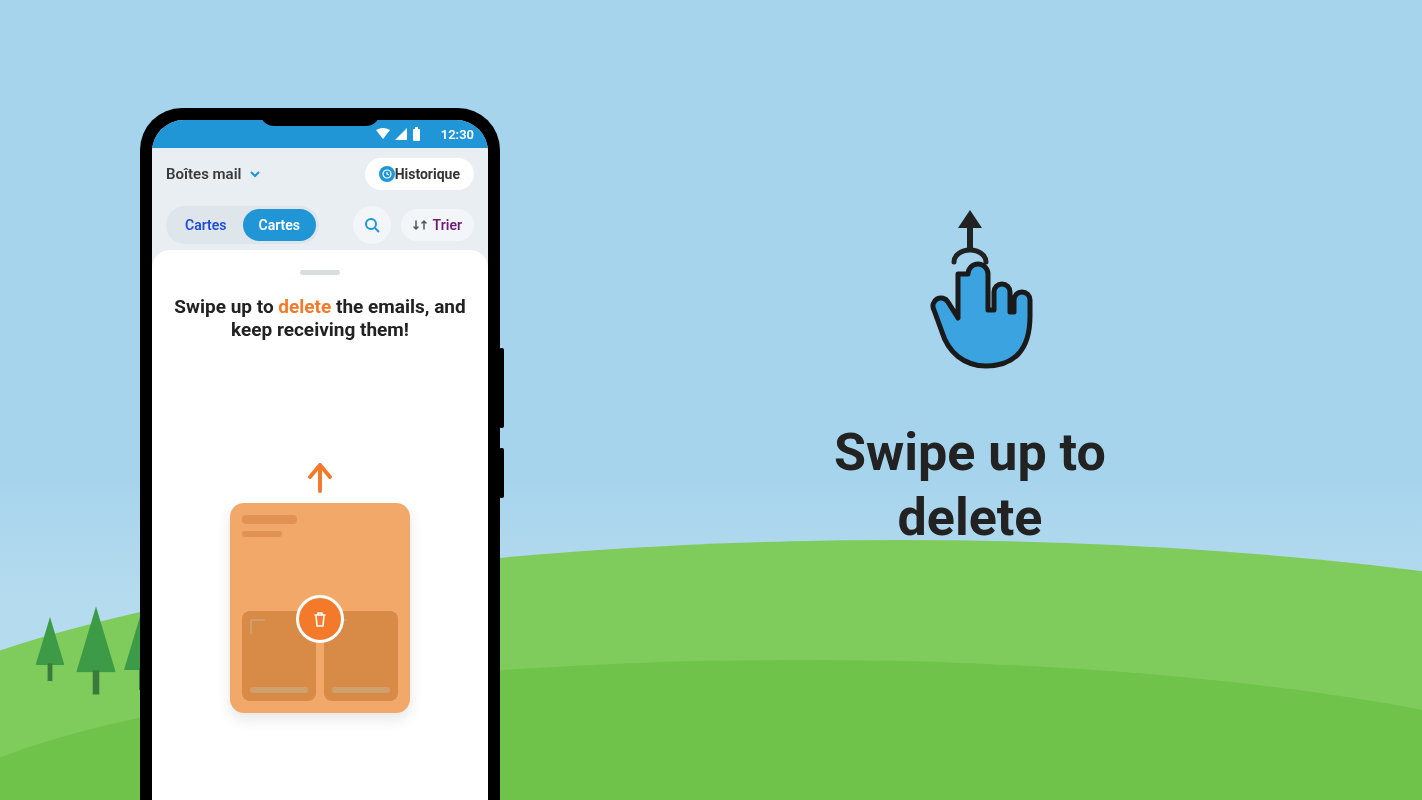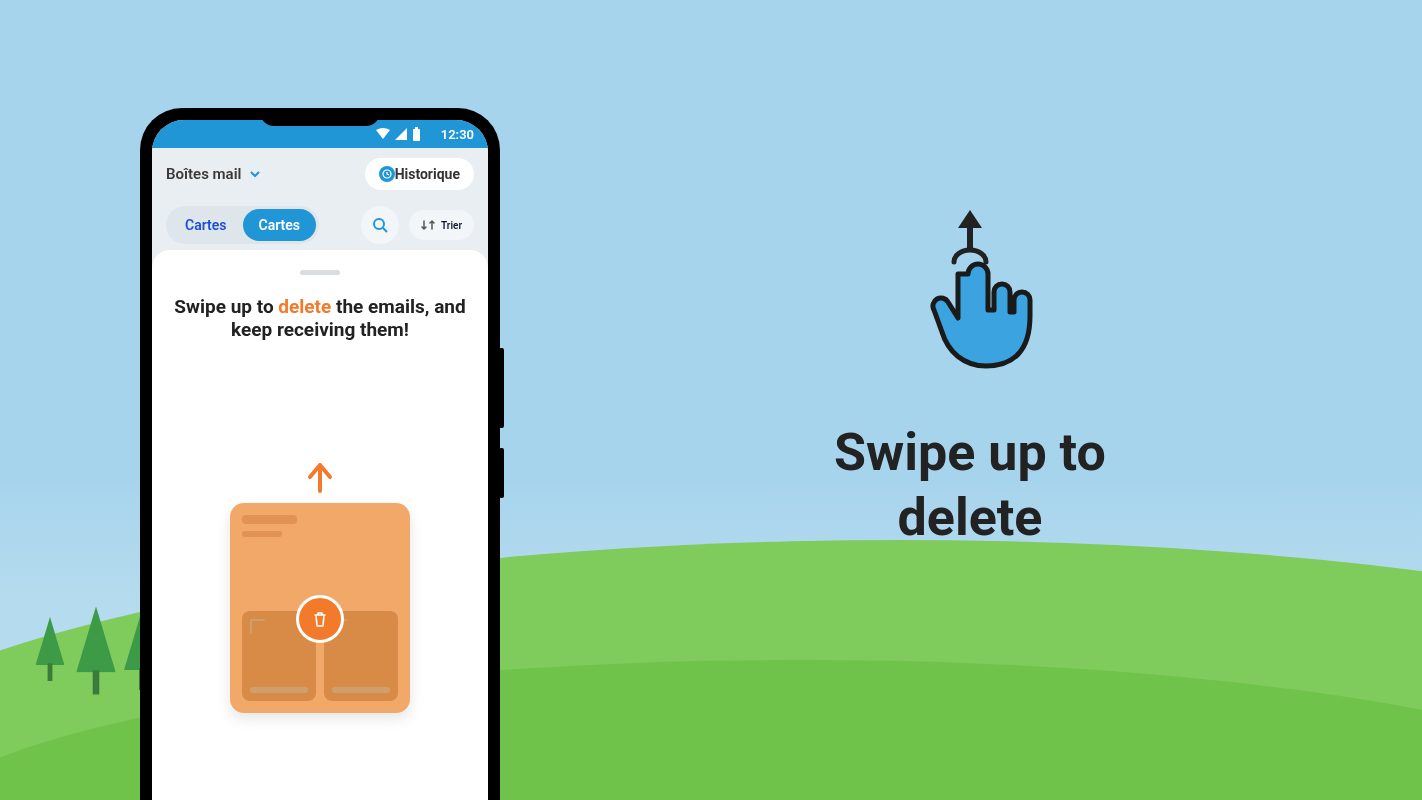--- a/index.html
+++ b/index.html
@@ -235,23 +235,23 @@
     justify-content: center;
     color: #2196d6;
   }
   .sort-btn {
     display: flex;
     align-items: center;
     gap: 6px;
     padding: 8px 12px;
     border-radius: 20px;
     background: #f2f6f9;
-    font-size: 10px;
+    font-size: 14px;
     font-weight: 600;
-    color: #0f172a;
+    color: #701a75;
   }
 
   .content {
     background: #fff;
     border-radius: 18px 18px 0 0;
     height: calc(100% - 130px);
     box-sizing: border-box;
     padding: 20px 16px;
     text-align: center;
     position: relative;

